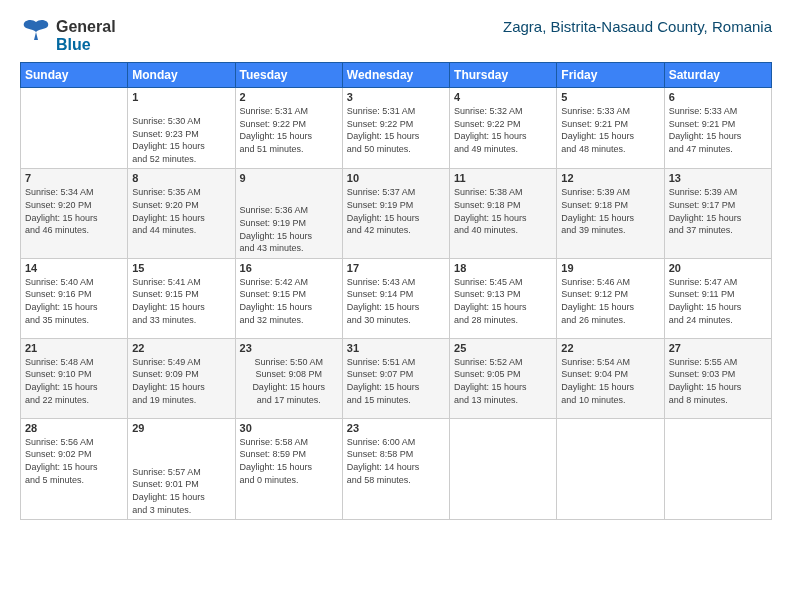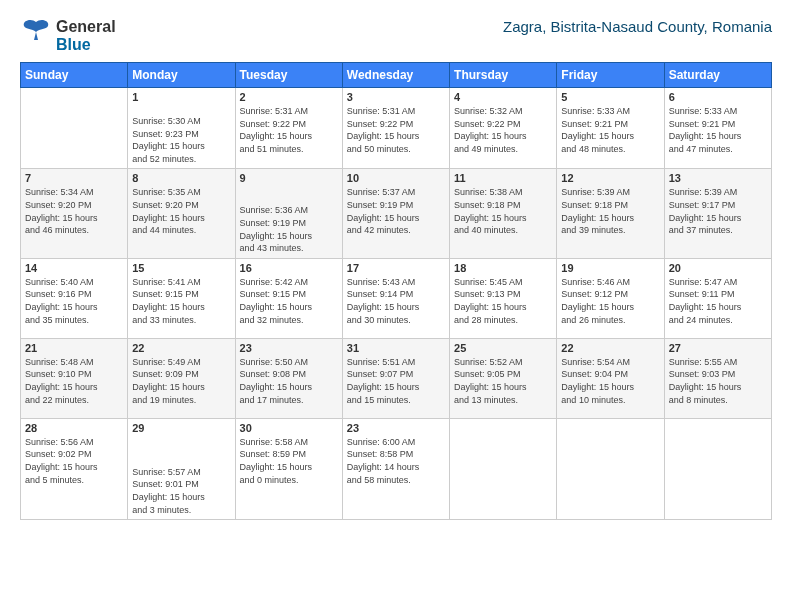--- a/index.html
+++ b/index.html
@@ -278,21 +278,21 @@
           </td>
           <td>
             <span class="day-num">22</span>
             <div class="day-info" style="white-space: pre-line;">Sunrise: 5:49 AM
 Sunset: 9:09 PM
 Daylight: 15 hours
 and 19 minutes.</div>
           </td>
           <td>
             <span class="day-num">23</span>
-            <div class="day-info" style="white-space: pre-line;">Sunrise: 5:50 AM
+            <div class="day-info" style="white-space: pre-line; text-align: center;">Sunrise: 5:50 AM
 Sunset: 9:08 PM
 Daylight: 15 hours
 and 17 minutes.</div>
           </td>
           <td>
             <span class="day-num">31</span>
             <div class="day-info" style="white-space: pre-line;">Sunrise: 5:51 AM
 Sunset: 9:07 PM
 Daylight: 15 hours
 and 15 minutes.</div>

